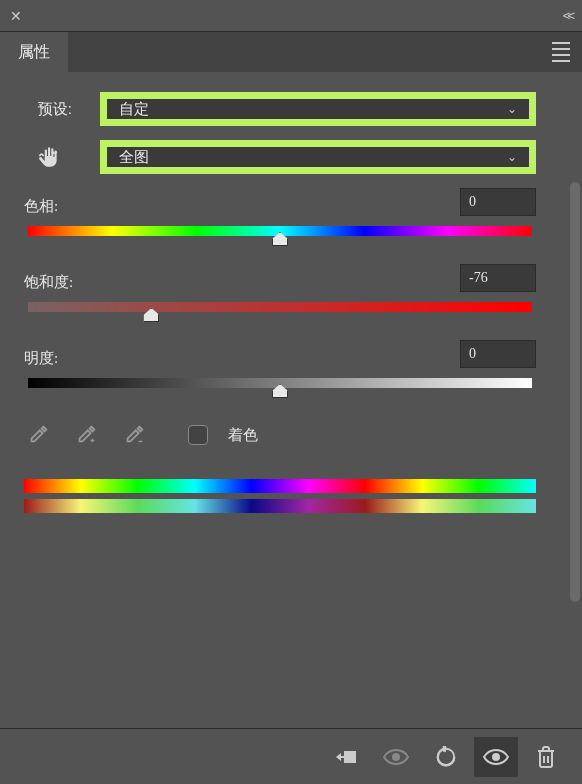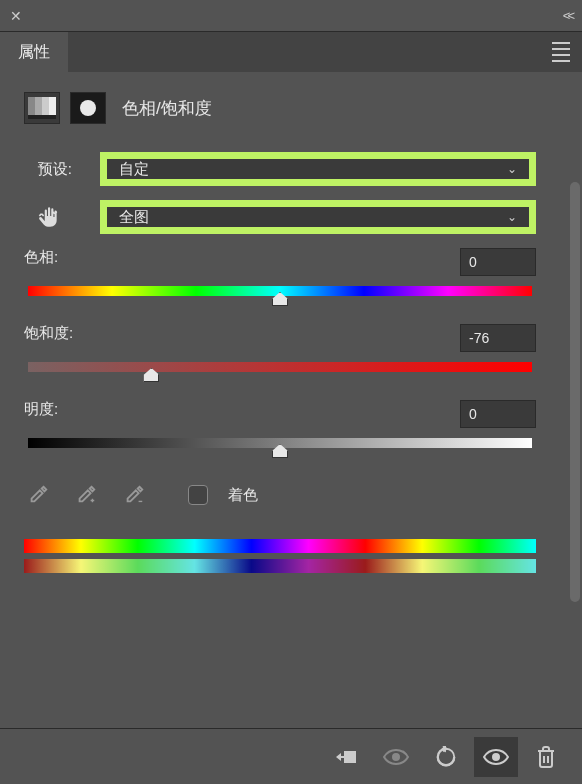--- a/index.html
+++ b/index.html
@@ -121,22 +121,23 @@
 .hand-icon {
   width: 48px;
   display: flex;
   justify-content: center;
   flex-shrink: 0;
 }
 .slider-group { margin-bottom: 20px; }
 .slider-header {
   display: flex;
   justify-content: space-between;
-  align-items: flex-start;
+  align-items: flex-end;
   margin-bottom: 10px;
+  font-family: Liberation Serif, serif;
 }
 .slider-label { font-size: 15px; }
 .value-box {
   width: 76px;
   height: 28px;
   background: #3a3a3a;
   border: 1px solid #2a2a2a;
   color: #e8e8e8;
   padding: 0 8px;
   display: flex;
@@ -252,27 +253,20 @@
         <span></span>
         <span></span>
         <span></span>
       </div>
   </div>
 </div>
 
 <div class="content">
   <div class="content-wrap">
 
-    <div class="header-row">
-      <div class="icon-box">
-        <div class="hue-sat-thumb"></div>
-      </div>
-      <div class="mask-thumb"></div>
-      <span class="panel-title">色相/饱和度</span>
-    </div>
 
     <div class="row">
       <span class="label">预设:</span>
       <div class="dropdown">
         <span>自定</span>
         <span class="chevron">⌄</span>
       </div>
     </div>
 
     <div class="row">

